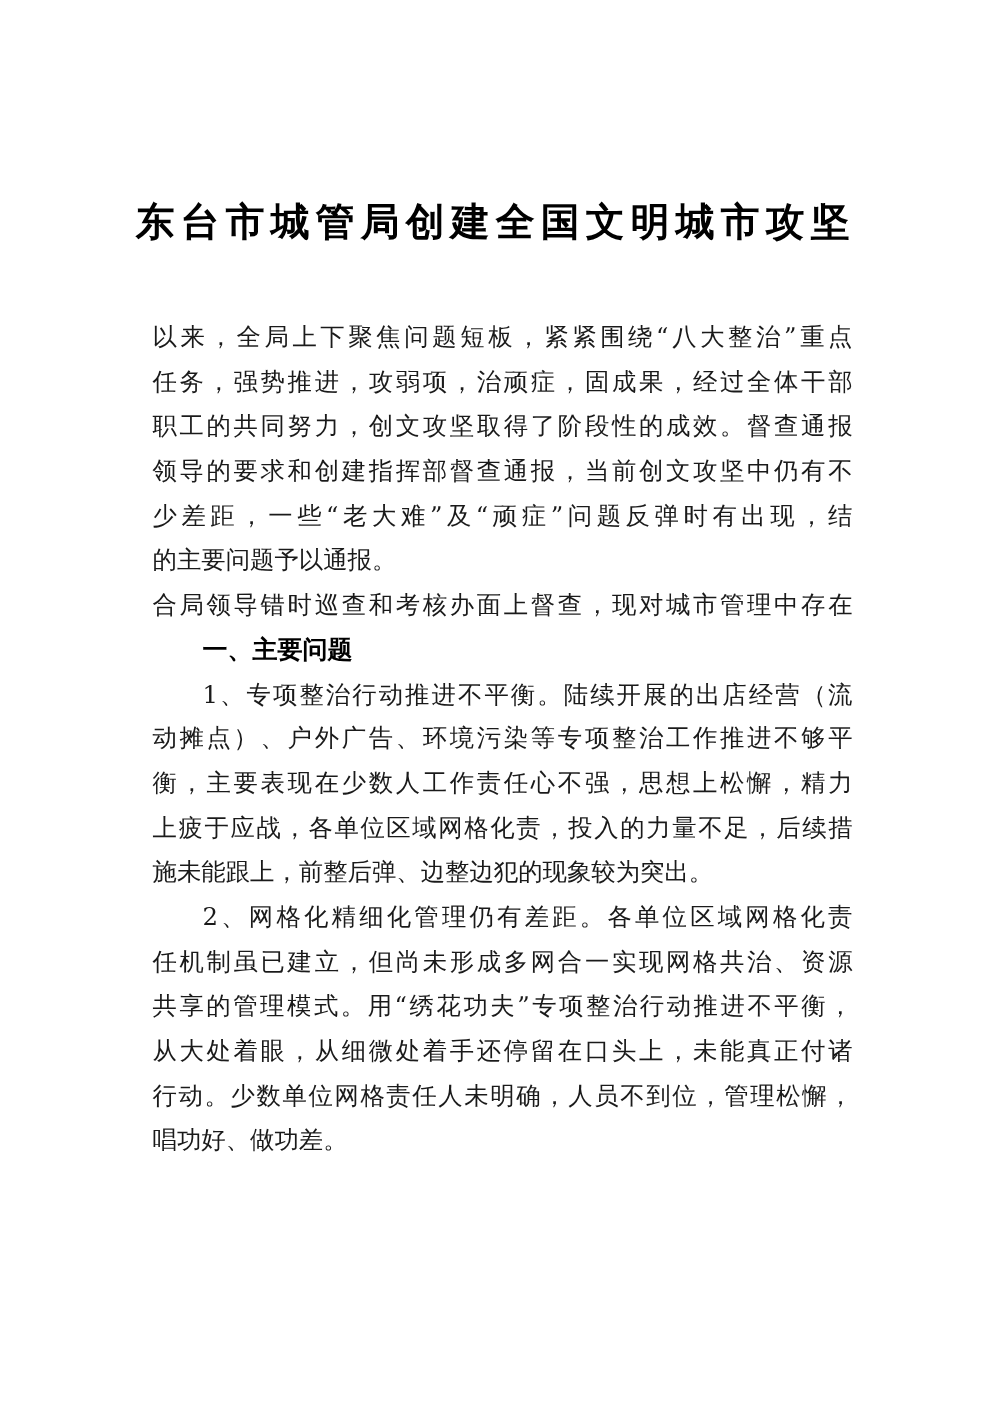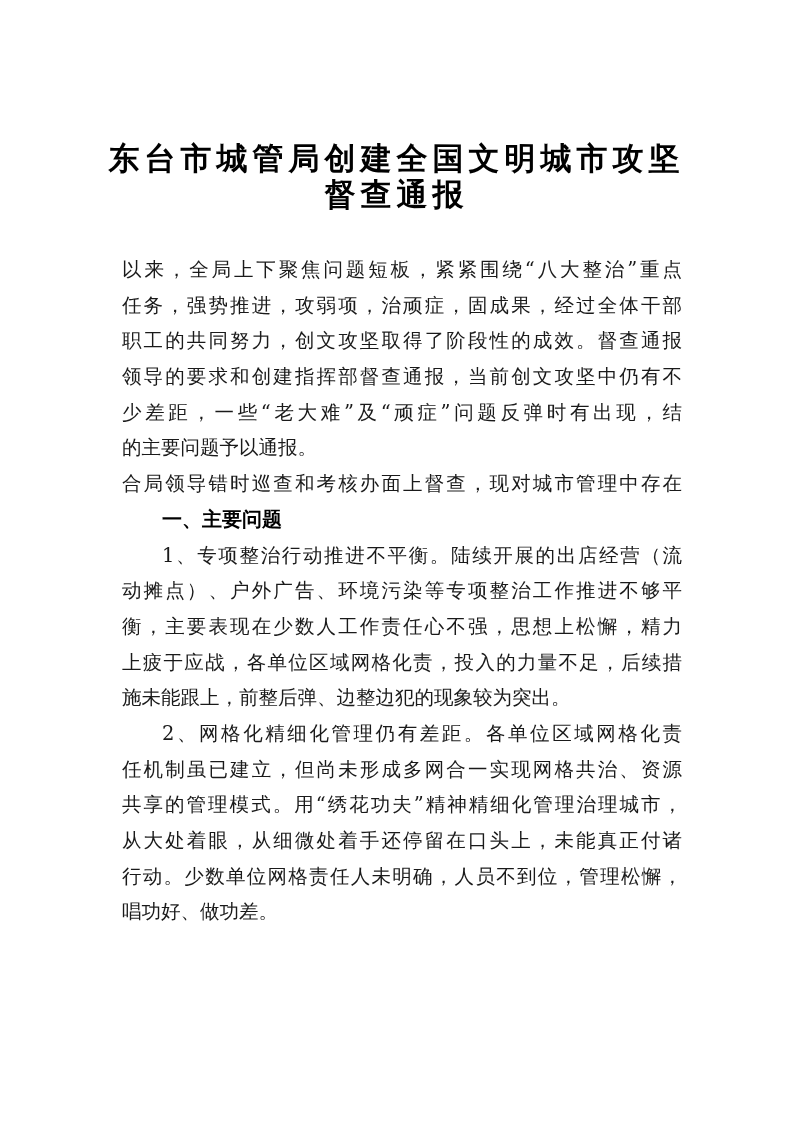--- a/index.html
+++ b/index.html
@@ -25,20 +25,21 @@
       position: absolute;
       left: 0;
       width: 793px;
       text-align: center;
       font-family: "DejaVu Serif", "Liberation Serif", serif;
       font-weight: bold;
       font-size: 31px;
       letter-spacing: 5px;
       line-height: 36px;
       color: #000000;
+      margin-top: 20px;
     }
     .title.l1 { top: 140px; }
     .title.l2 { top: 176px; }
     .body-text {
       position: absolute;
       left: 122px;
       width: 560px;
       font-family: "DejaVu Serif", "Liberation Serif", serif;
       font-size: 19.5px;
       line-height: 35.7px;
@@ -67,21 +68,20 @@
       color: #000000;
       white-space: nowrap;
     }
   </style>
 </head>
 <body>
 
 <div class="page">
 
   <div class="title l1">东台市城管局创建全国文明城市攻坚</div>
-  <div class="title l2">督查通报</div>
 
   <div class="body-text" style="top: 252px;">
 
     <div>
       <span class="line">以来，全局上下聚焦问题短板，紧紧围绕“八大整治”重点</span>
       <span class="line">任务，强势推进，攻弱项，治顽症，固成果，经过全体干部</span>
       <span class="line">职工的共同努力，创文攻坚取得了阶段性的成效。督查通报</span>
       <span class="line">领导的要求和创建指挥部督查通报，当前创文攻坚中仍有不</span>
       <span class="line">少差距，一些“老大难”及“顽症”问题反弹时有出现，结</span>
       <span class="line last">的主要问题予以通报。</span>
@@ -94,20 +94,20 @@
       <span class="line indent">1、专项整治行动推进不平衡。陆续开展的出店经营（流</span>
       <span class="line">动摊点）、户外广告、环境污染等专项整治工作推进不够平</span>
       <span class="line">衡，主要表现在少数人工作责任心不强，思想上松懈，精力</span>
       <span class="line">上疲于应战，各单位区域网格化责，投入的力量不足，后续措</span>
       <span class="line last">施未能跟上，前整后弹、边整边犯的现象较为突出。</span>
     </div>
 
     <div>
       <span class="line indent">2、网格化精细化管理仍有差距。各单位区域网格化责</span>
       <span class="line">任机制虽已建立，但尚未形成多网合一实现网格共治、资源</span>
-      <span class="line">共享的管理模式。用“绣花功夫”精神精细化管理治理城市，</span>
+      <span class="line">共享的管理模式。用“绣花功夫”专项整治行动推进不平衡，</span>
       <span class="line">从大处着眼，从细微处着手还停留在口头上，未能真正付诸</span>
       <span class="line">行动。少数单位网格责任人未明确，人员不到位，管理松懈，</span>
       <span class="line last">唱功好、做功差。</span>
     </div>
 
   </div>
 </div>
 
 </body></html>

